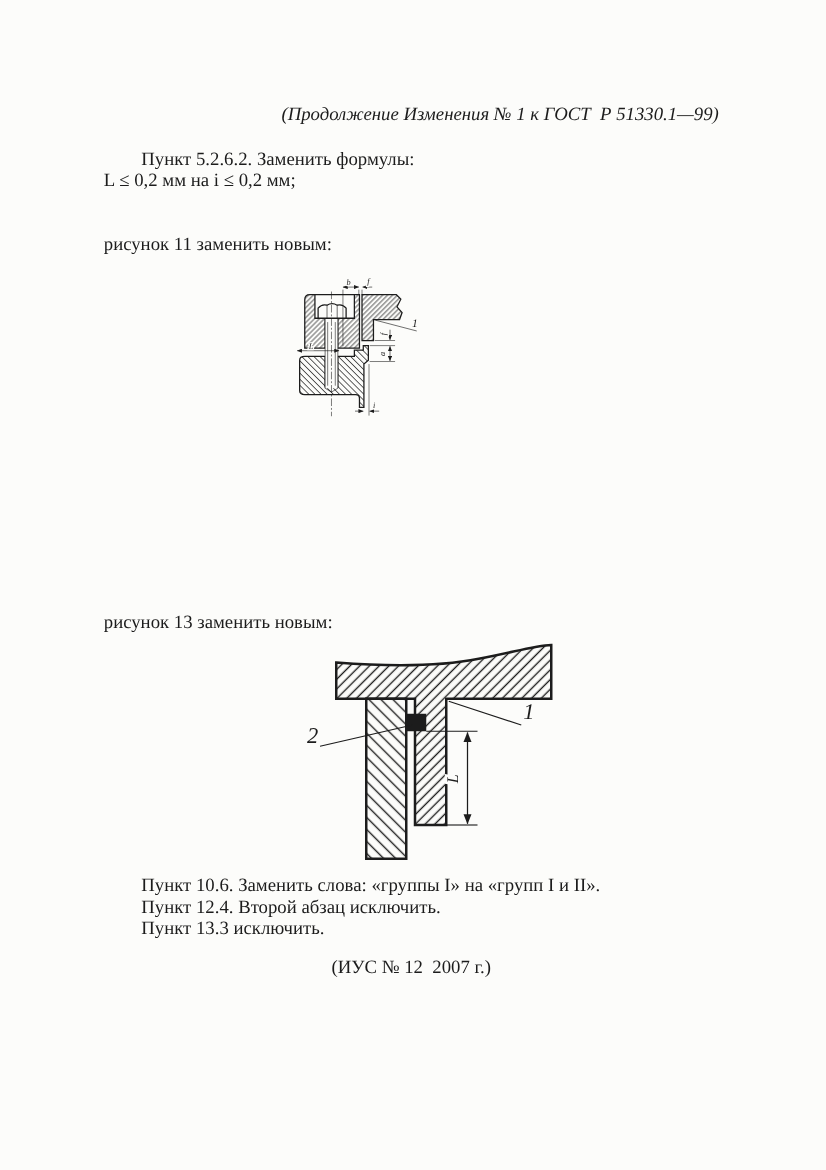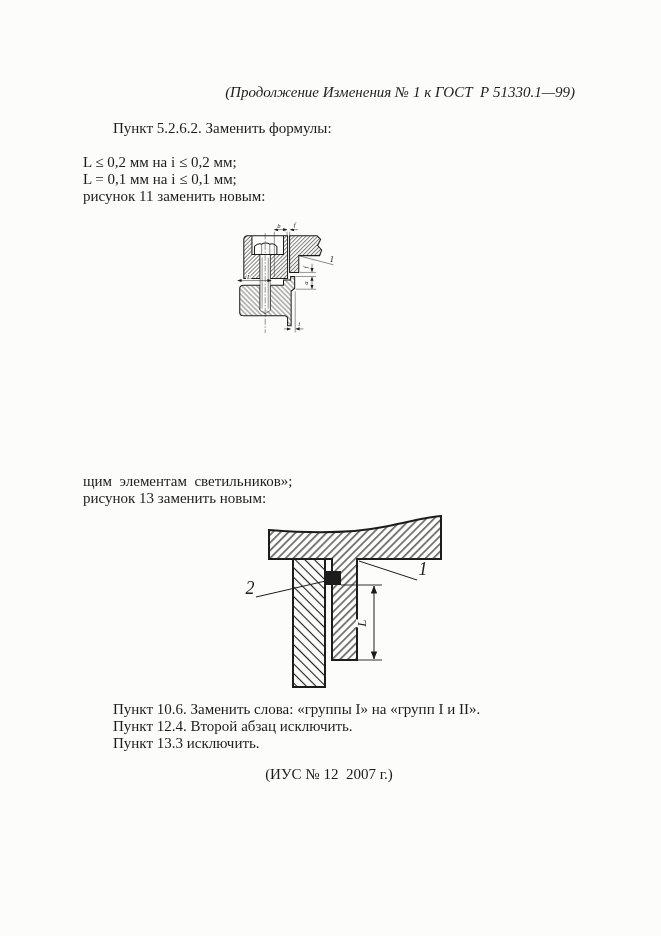--- a/index.html
+++ b/index.html
@@ -31,22 +31,21 @@
   .bold  { stroke:#1c1c1c; stroke-width:2; }
 </style>
 </head>
 <body>
 
 <div class="page">
 
   <div class="tline hdr" style="top:84px">(Продолжение Изменения № 1 к ГОСТ  Р 51330.1—99)</div>
 
   <div class="tline indent" style="top:120px">Пункт 5.2.6.2. Заменить формулы:</div>
-  <div class="tline" style="top:154px">L ≤ 0,2 мм на i ≤ 0,2 мм;</div>
-  <div class="tline" style="top:171px">L = 0,1 мм на i ≤ 0,1 мм;</div>
+  <div class="tline" style="top:137px">L ≤ 0,2 мм на i ≤ 0,2 мм;</div>
   <div class="tline" style="top:188px">рисунок 11 заменить новым:</div>
 
   <svg style="left:203px; top:220px" width="275" height="228" viewBox="203 220 478 448">
     <svg x="203" y="220" width="275" height="228" viewBox="203 220 275 228" overflow="visible">
     <defs>
       <pattern id="hA" width="5.5" height="5.5" patternUnits="userSpaceOnUse" patternTransform="rotate(45)">
         <rect width="5.5" height="5.5" fill="#fcfcfa"></rect>
         <line x1="2.7" y1="-1" x2="2.7" y2="6.5" stroke="#1c1c1c" stroke-width="1.1"></line>
       </pattern>
       <pattern id="hB" width="6.8" height="6.8" patternUnits="userSpaceOnUse" patternTransform="rotate(-45)">
@@ -108,21 +107,20 @@
       <line class="dline" x1="331" y1="434" x2="344" y2="434" marker-end="url(#arr)"></line>
       <line class="dline" x1="369" y1="434" x2="354" y2="434" marker-end="url(#arr)"></line>
       <text class="dimtxt" x="361" y="429" text-anchor="middle">i</text>
 
       <line class="dline" x1="363" y1="291" x2="428" y2="308"></line>
       <text class="callout" x="425" y="302" text-anchor="middle">1</text>
     </g>
     </svg>
   </svg>
 
-  <div class="tline" style="top:473px">щим  элементам  светильников»;</div>
   <div class="tline" style="top:490px">рисунок 13 заменить новым:</div>
 
   <svg style="left:233px; top:505px" width="225" height="195" viewBox="233 505 225 195" overflow="visible">
     <g>
 
       <path class="bold" fill="url(#hA)" d="M269,530 C320,534 358,532 383,527 C410,522 428,516.5 441,516
                L441,559 L357,559 L357,660 L332,660 L332,559 L269,559 Z"></path>
 
       <path class="bold" fill="url(#hB)" d="M293,559 L325,559 L325,687 L293,687 Z"></path>
 

